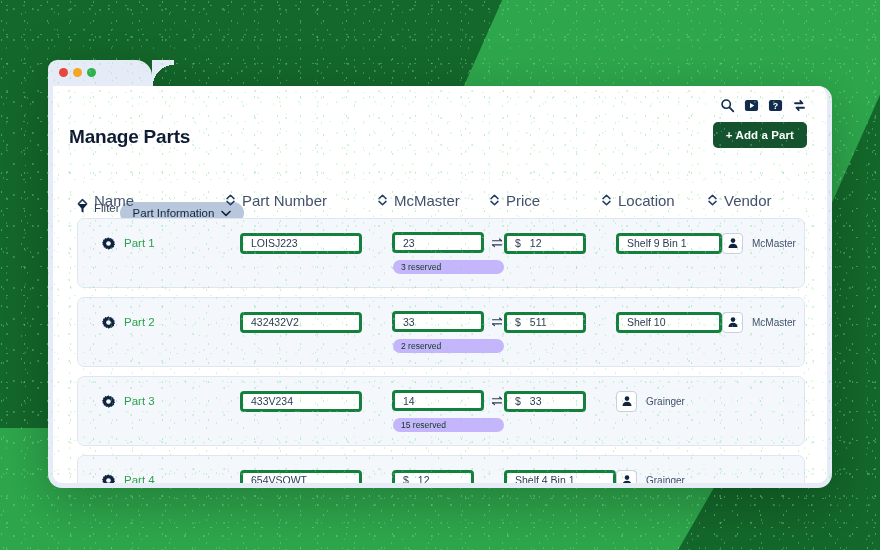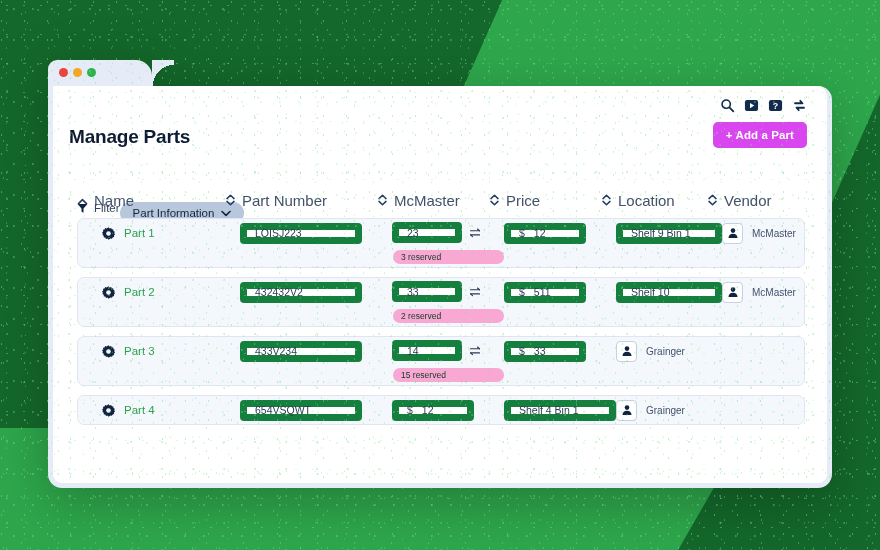--- a/index.html
+++ b/index.html
@@ -125,21 +125,21 @@
     width: 15px; height: 15px;
     display: flex; align-items: center; justify-content: center;
     color: #122a4b;
     cursor: pointer;
   }
   .tool-icon svg { display: block; }
 
   #add-part-button {
     position: absolute;
     right: 20px; top: 36px;
-    background: #d946ef;
+    background: #14532d;
     color: #fff;
     border: none;
     border-radius: 5px;
     padding: 7px 13px;
     font-size: 11.5px;
     font-weight: 700;
     font-family: "Liberation Sans", sans-serif;
     letter-spacing: .1px;
     cursor: pointer;
     white-space: nowrap;
@@ -208,63 +208,63 @@
     color: #42506a;
     cursor: pointer;
     white-space: nowrap;
   }
   .th .sort-ico { color: #243d63; flex: none; }
 
   .row {
     background: #f4f7fc;
     border: 1px solid #dfe6f1;
     border-radius: 7px;
-    padding: 3px 14px;
+    padding: 13px 14px;
     margin-bottom: 9px;
     align-items: start;
   }
 
   .cell { display: flex; align-items: center; min-height: 22px; }
 
   .name-cell { gap: 9px; padding-left: 10px; }
   .gear-ico { color: #11243f; flex: none; display: flex; }
   .part-name {
     font-size: 11.5px;
     color: #2ba14c;
     font-weight: 400;
     white-space: nowrap;
   }
 
   .field {
     height: 21px;
     background: #fff;
-    border: 7px solid #15803d;
+    border: 3px solid #15803d;
     border-radius: 4px;
     font-size: 10.5px;
     color: #2c3a52;
     padding: 0 8px;
     display: flex;
     align-items: center;
     font-family: "Liberation Sans", sans-serif;
     outline: none;
   }
   .field-partnumber { width: 122px; }
-  .field-quantity   { width: 70px; }
+  .field-quantity   { width: 92px; }
   .field-price      { width: 82px; gap: 9px; }
   .field-location   { width: 116px; }
   .price-symbol { color: #2c3a52; }
 
   .qty-wrap { display: flex; align-items: center; gap: 7px; }
   .swap-ico { color: #2c3a52; display: flex; cursor: pointer; }
 
   .reserved-badge {
     display: inline-block;
     margin-top: 7px;
     margin-left: 1px;
-    background: #f9a8d4;
+    background: #c4b5fd;
     color: #11351f;
     border-radius: 9px;
     padding: 2px 8px;
     font-size: 8.5px;
     white-space: nowrap;
   }
 
   .vendor-cell { gap: 9px; }
   .vendor-avatar {
     width: 21px; height: 21px;

